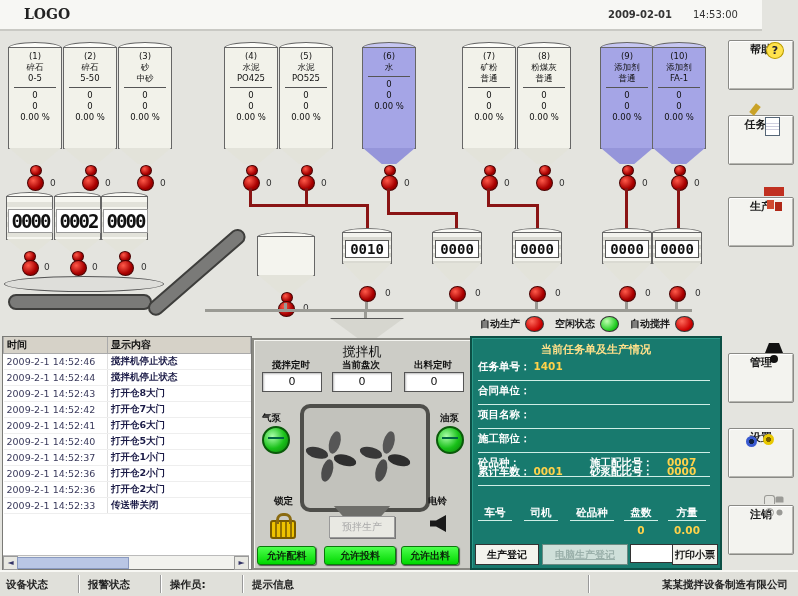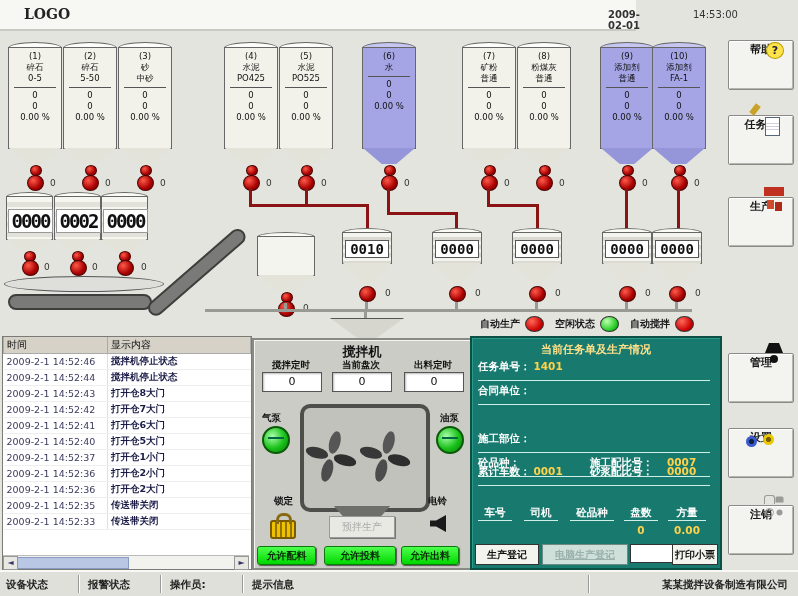--- a/index.html
+++ b/index.html
@@ -1,18 +1,18 @@
 <!DOCTYPE html>
 <html><head>
 <meta charset="utf-8">
 <style>
   html,body{margin:0;padding:0;background:#888;font-family:"DejaVu Sans",sans-serif;}
   #root{position:relative;width:798px;height:596px;background:#e4e4df;overflow:hidden;margin:0 auto;}
   
-  .hdr{position:absolute;left:0;top:0;width:636px;height:29px;background:#f7f7f4;border-bottom:2px solid #c9c9c4;}
+  .hdr{position:absolute;left:0;top:0;width:762px;height:29px;background:#f7f7f4;border-bottom:2px solid #c9c9c4;}
   .logo{position:absolute;left:24px;top:6px;font-family:"DejaVu Serif",serif;font-weight:bold;font-size:14px;color:#222;}
   .title{position:absolute;left:0;right:0;top:2px;text-align:center;font-size:20px;font-weight:bold;color:#111;letter-spacing:5px;}
   .hdate{position:absolute;left:608px;top:9px;font-size:10px;font-weight:bold;color:#333;}
   .htime{position:absolute;left:693px;top:9px;font-size:10px;font-weight:normal;color:#333;}
   
   .sbtn{position:absolute;left:728px;width:64px;height:48px;background:#f3f3ef;border:1px solid #8a8a86;border-radius:2px;box-shadow:inset 1px 1px 0 #fff, inset -1px -1px 0 #b5b5b0;text-align:center;cursor:pointer;}
   .sbtn .lbl{display:block;margin-top:1px;font-size:11px;font-weight:bold;color:#1a1a1a;}
   .ic{position:relative;width:26px;height:22px;margin:3px auto 0;}
   .ic-help::before{content:"?";position:absolute;left:5px;top:1px;width:16px;height:15px;background:#ffe34d;border:1px solid #b89a00;border-radius:50%;font:bold 11px/15px "DejaVu Sans",sans-serif;color:#223;text-align:center;}
   .ic-task::before{content:"";position:absolute;left:4px;top:1px;width:13px;height:17px;background:linear-gradient(#fff 28%,#ccd 32%,#fff 36%,#fff 46%,#ccd 50%,#fff 54%,#fff 64%,#ccd 68%,#fff 72%);border:1px solid #567;}
@@ -62,29 +62,29 @@
   .belt{position:absolute;background:#7a7a78;border:2px solid #3e3e3c;border-radius:8px;}
   
   .lightrow{position:absolute;left:480px;top:315px;width:240px;height:18px;display:flex;align-items:center;gap:5px;}
   .lightrow .ll{font-size:10px;font-weight:bold;color:#1a1a1a;white-space:nowrap;}
   .light{width:17px;height:14px;border-radius:50%;border:1px solid #333;cursor:pointer;}
   
   .funnel{position:absolute;left:330px;top:318px;width:74px;height:19px;background:#d6d6cf;border-top:1px solid #555;clip-path:polygon(0 0,100% 0,63% 100%,37% 100%);}
   
   .logp{position:absolute;left:2px;top:336px;width:248px;height:232px;background:#fff;border:1px solid #7a7a76;}
   .logt{width:100%;border-collapse:collapse;table-layout:fixed;}
-  .logt th{background:#d6d2c8;border:1px solid #aaa;border-top:none;font-size:10px;text-align:left;padding:1px 3px;height:13px;font-weight:normal;color:#111;}
+  .logt th{background:#d6d2c8;border:1px solid #aaa;border-top:none;font-size:10px;text-align:left;padding:1px 3px;height:13px;font-weight:bold;color:#111;}
   .logt td{font-size:9.5px;color:#3a3a5c;padding:0 3px;height:15px;border-bottom:1px solid #eee;white-space:nowrap;overflow:hidden;}
   .logt td+td{border-left:1px solid #e0e0e0;color:#1a1a46;font-weight:bold;}
   .hscroll{position:absolute;left:0;bottom:0;width:246px;height:13px;background:#f2f2ee;border-top:1px solid #bbb;}
   .harrow{position:absolute;top:0;width:13px;height:12px;background:#e8e8e2;border:1px solid #999;font-size:8px;line-height:11px;text-align:center;color:#336;cursor:pointer;}
   .hthumb{position:absolute;left:14px;top:1px;width:110px;height:10px;background:#b9c6e4;border:1px solid #8a9ac0;cursor:pointer;}
   
   .mix{position:absolute;left:252px;top:338px;width:216px;height:228px;background:#ccccc6;border:2px solid #8a8a84;box-shadow:inset 1px 1px 0 #f4f4f0;}
-  .mix .mtitle{position:absolute;left:0;right:0;top:3px;text-align:center;font-size:13px;font-weight:bold;color:#111;}
+  .mix .mtitle{position:absolute;left:0;right:0;top:3px;text-align:center;font-size:13px;font-weight:normal;color:#111;}
   .mf-lbl{position:absolute;font-size:9.5px;font-weight:bold;color:#111;text-align:center;width:62px;}
   .mf-box{position:absolute;height:18px;background:#fff;border:1px solid #555;box-shadow:inset 1px 1px 2px #bbb;text-align:center;font-size:11px;line-height:18px;color:#111;}
   .drum{position:absolute;left:46px;top:64px;width:122px;height:100px;background:#c2c2bc;border:4px solid #4e4e4a;border-radius:10px;}
   .fan{position:absolute;width:52px;height:52px;}
   .fan i{position:absolute;left:26px;top:21px;width:23px;height:11px;background:#3c3c3c;border-radius:50%;transform-origin:-3px 50%;}
   .fan i:nth-child(1){transform:rotate(15deg);background:#2e2e2e;}
   .fan i:nth-child(2){transform:rotate(105deg);background:#4c4c4c;}
   .fan i:nth-child(3){transform:rotate(195deg);background:#383838;}
   .fan i:nth-child(4){transform:rotate(285deg);background:#565656;}
   .pumplbl{position:absolute;font-size:9.5px;font-weight:bold;color:#111;}
@@ -476,24 +476,20 @@
           </tr>
         <tr>
             <td>2009-2-1 14:52:36</td>
             <td>打开仓2小门</td>
           </tr>
         <tr>
             <td>2009-2-1 14:52:36</td>
             <td>打开仓2大门</td>
           </tr>
         <tr>
-            <td>2009-2-1 14:52:35</td>
-            <td>传送带关闭</td>
-          </tr>
-        <tr>
             <td>2009-2-1 14:52:33</td>
             <td>传送带关闭</td>
           </tr>
       </tbody>
     </table>
     <div class="hscroll">
       <span class="harrow" style="left:0">◄</span>
       <span class="hthumb"></span>
       <span class="harrow" style="right:0">►</span>
     </div>
@@ -536,20 +532,23 @@
     <div class="greenbtn" style="left:147px;top:206px;width:56px">允许出料</div>
   </div>
 
   <div class="task">
     <div class="t-title">当前任务单及生产情况</div>
     <div class="t-row" style="top:22px">
       <span class="tl">任务单号：</span><span class="t-val">1401</span>
     </div>
     <div class="t-row" style="top:46px">
       <span class="tl">合同单位：</span><span class="t-val"></span>
+    </div>
+    <div class="t-row" style="top:70px">
+      <span class="tl">项目名称：</span><span class="t-val"></span>
     </div>
     <div class="t-row" style="top:94px">
       <span class="tl">施工部位：</span><span class="t-val"></span>
     </div>
     <div class="t-row" style="top:118px">
       <span class="tl">砼品种：</span><span class="t-val"></span>
       <span class="tl" style="position:absolute;left:112px">施工配比号：</span><span class="t-val" style="position:absolute;left:186px">0007</span>
     </div>
     <div class="t-row" style="top:127px">
       <span class="tl">累计车数：</span><span class="t-val">0001</span>

